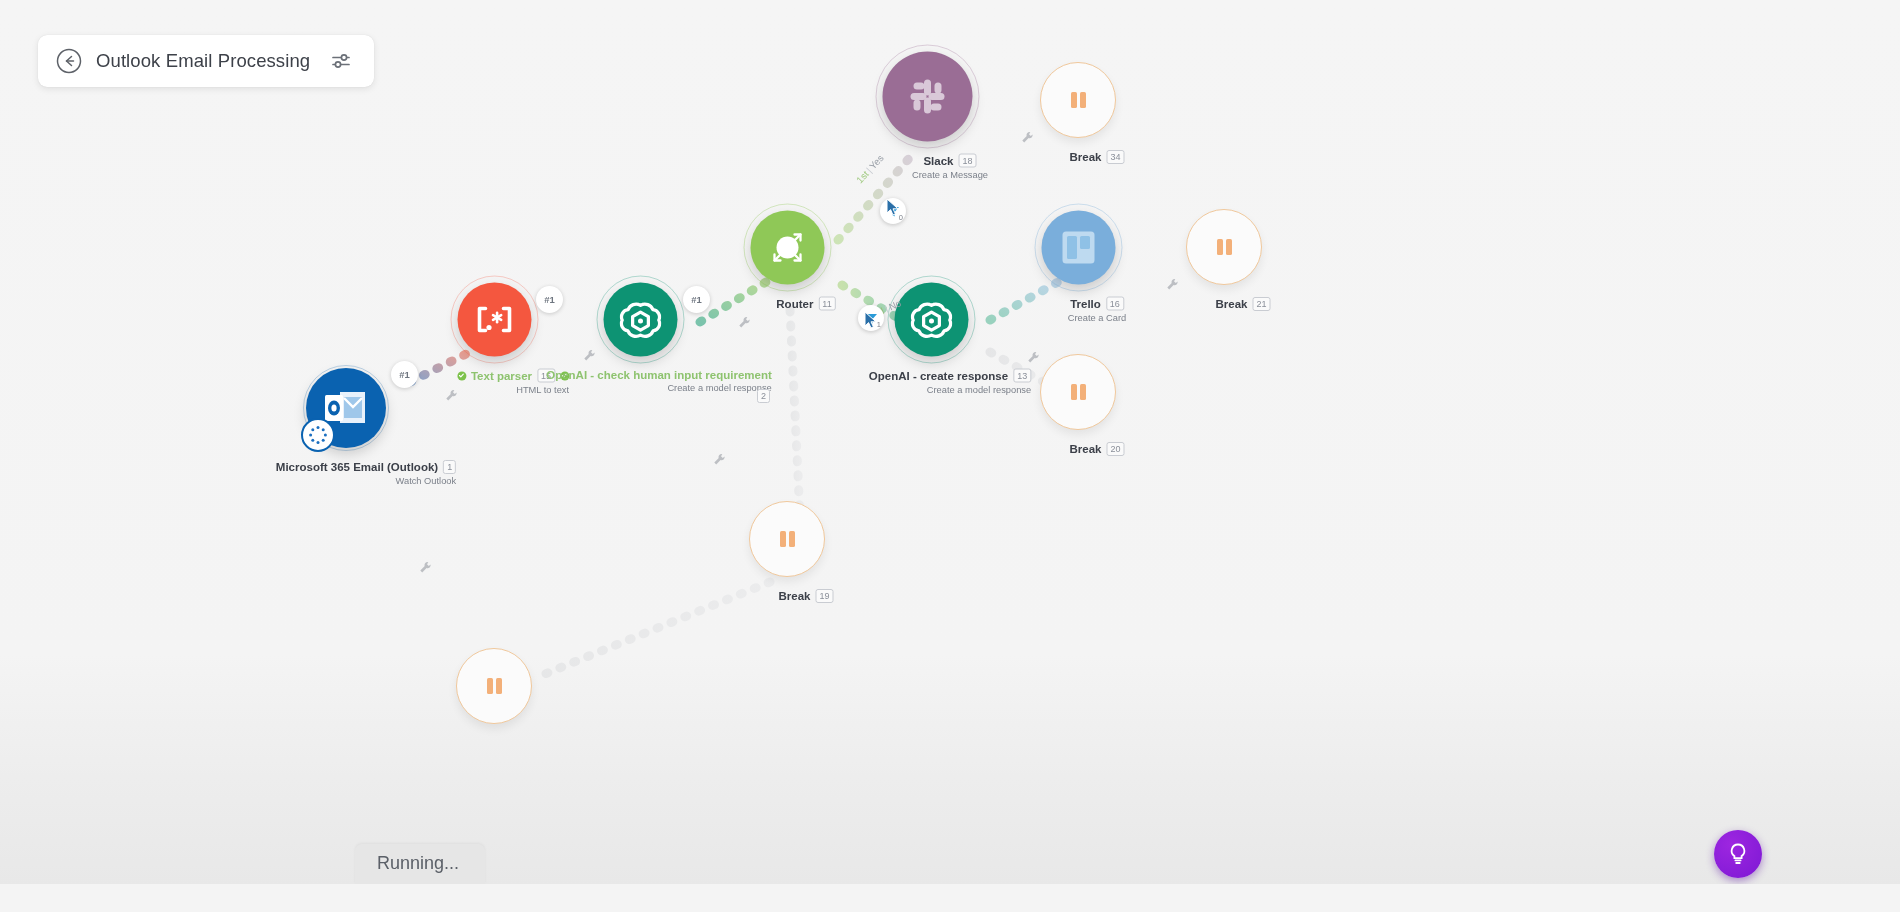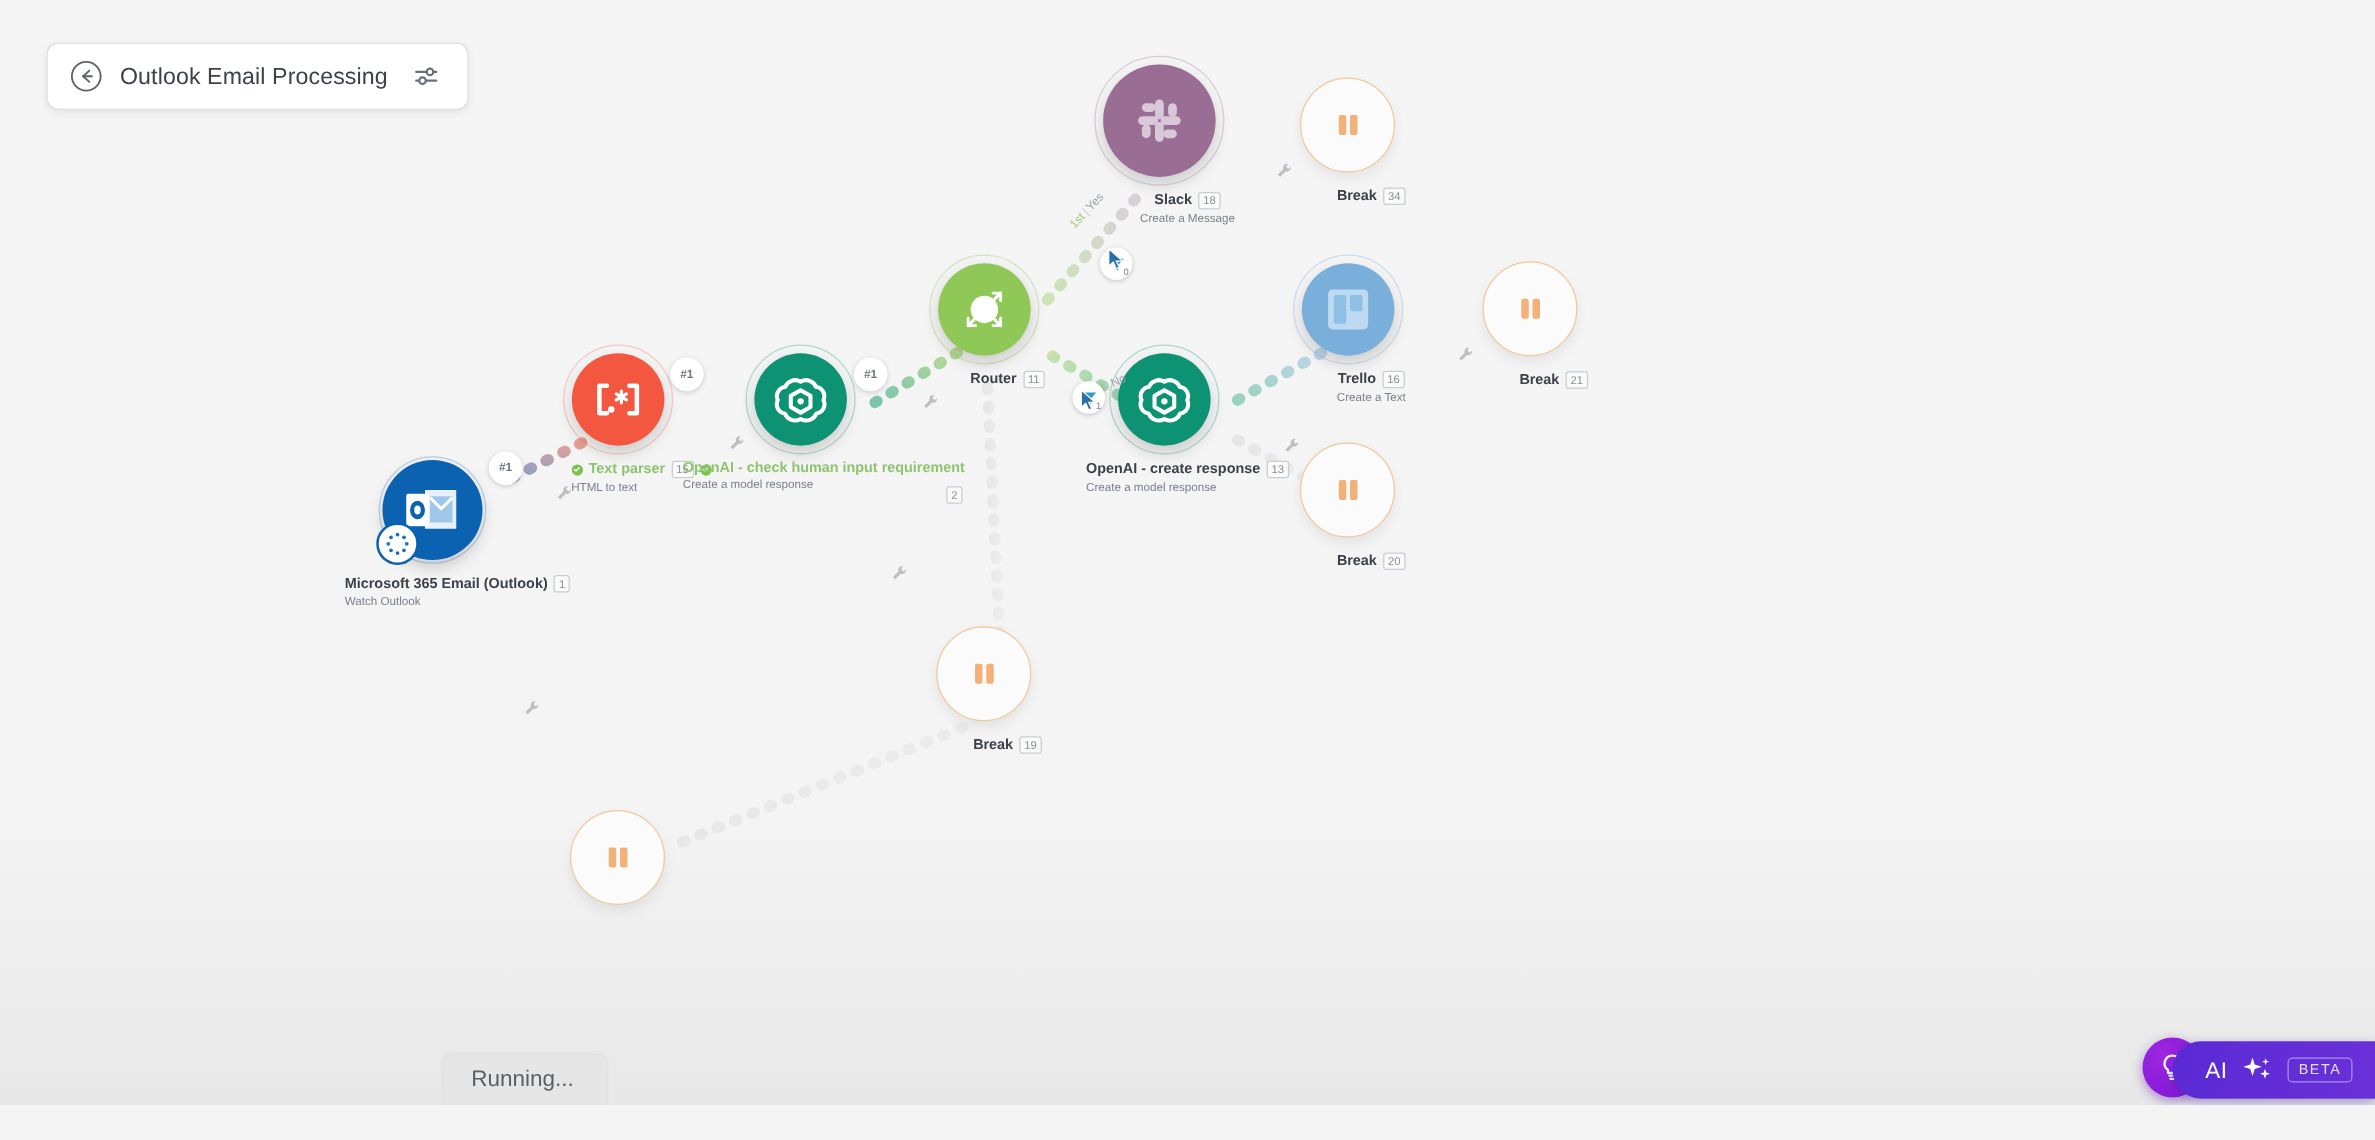--- a/index.html
+++ b/index.html
@@ -35,21 +35,21 @@
     display: flex; align-items: center; justify-content: center;
   }
   .bulb.shadowed { box-shadow: 0 6px 13px rgba(0,0,0,.17); }
   .halo {
     position: absolute; border-radius: 50%;
     border: 1.6px solid rgba(0,0,0,.18);
     background: transparent;
   }
   .node-caption {
     position: absolute; left: 50%; transform: translateX(-50%);
-    white-space: nowrap; text-align: left;
+    white-space: nowrap; text-align: right;
   }
   .cap-row { display: flex; align-items: center; justify-content: center; gap: 5px; }
   .cap-name { font-size: 11.5px; font-weight: bold; color: #3c4049; }
   .cap-name.green { color: #8ec36f; }
   .cap-badge {
     font-size: 9px; color: #8a8f99; border: 1px solid #c9ccd2;
     border-radius: 2.5px; padding: 0 3px; line-height: 12px; background: #fafafa;
   }
   .cap-sub { font-size: 9.3px; color: #7b808a; margin-top: 2px; }
   .cap-dot { width: 9px; height: 9px; border-radius: 50%; background: #7dc24b;
@@ -361,21 +361,21 @@
         <rect x="5" y="5" width="32" height="32" rx="3.5" fill="#bedaf0"></rect>
         <rect x="9.5" y="9.5" width="10" height="23" rx="1.6" fill="#8fc1e6"></rect>
         <rect x="22.5" y="9.5" width="10" height="13" rx="1.6" fill="#8fc1e6"></rect>
       </svg>
     </div>
     <div class="node-caption" style="top:49px;">
       <div class="cap-row">
         <span class="cap-name">Trello</span>
         <span class="cap-badge">16</span>
       </div>
-      <div class="cap-sub">Create a Text</div>
+      <div class="cap-sub">Create a Card</div>
     </div>
   </div>
 
   <div class="node" style="left:1097px; top:119px;">
     <div class="bulb" style="width:76px;height:76px;margin:-38px 0 0 -38px;background:#fbfbfb;border:1.6px solid #f0c89c;box-shadow:0 5px 10px rgba(0,0,0,.07);">
       <svg width="26" height="26" viewBox="0 0 26 26">
         <rect x="6" y="5" width="6" height="16" rx="1.6" fill="#f3b079"></rect>
         <rect x="15" y="5" width="6" height="16" rx="1.6" fill="#f3b079"></rect>
       </svg>
     </div>
@@ -510,23 +510,14 @@
   </svg>
 
   <div class="status-pill">Running...</div>
 
   <div class="ai-bulb">
     <svg width="26" height="26" viewBox="0 0 26 26">
       <path d="M13 3.5a6.3 6.3 0 0 0-3.6 11.5v2.2h7.2V15A6.3 6.3 0 0 0 13 3.5z" fill="none" stroke="#fff" stroke-width="1.8"></path>
       <path d="M10.4 19.4 H15.6 M11.2 22 H14.8" stroke="#fff" stroke-width="1.8" stroke-linecap="round"></path>
     </svg>
   </div>
-  <div class="ai-pill">
-    <span class="lbl">AI</span>
-    <svg width="26" height="24" viewBox="0 0 26 24">
-      <path d="M9 2 L10.8 7.6 L16.4 9.4 L10.8 11.2 L9 16.8 L7.2 11.2 L1.6 9.4 L7.2 7.6 Z" fill="#fff"></path>
-      <path d="M19 11 L20 14 L23 15 L20 16 L19 19 L18 16 L15 15 L18 14 Z" fill="#fff"></path>
-      <path d="M19.5 2.5 L20.2 4.6 L22.3 5.3 L20.2 6 L19.5 8.1 L18.8 6 L16.7 5.3 L18.8 4.6 Z" fill="#fff"></path>
-    </svg>
-    <span class="beta">BETA</span>
-  </div>
 
 </div>
 
 </body></html>

